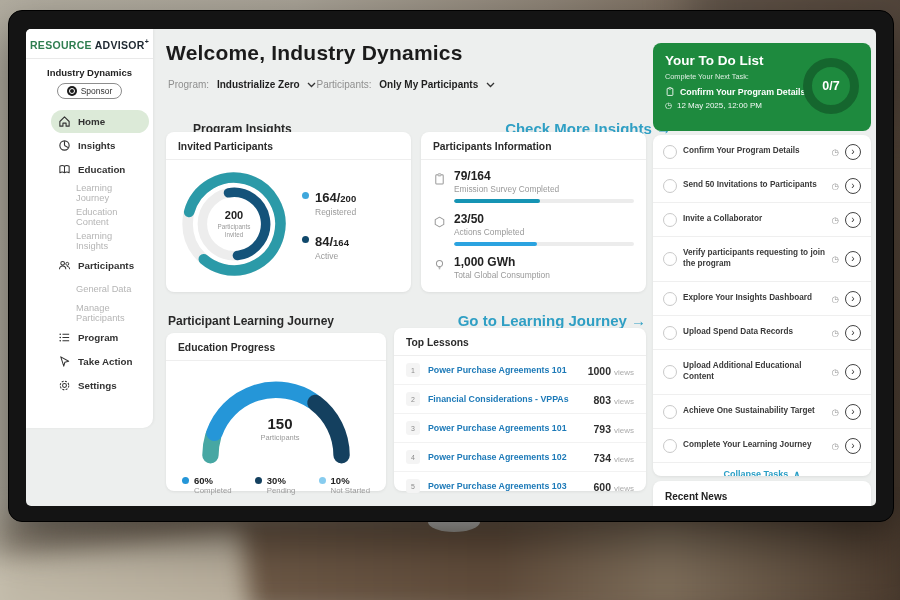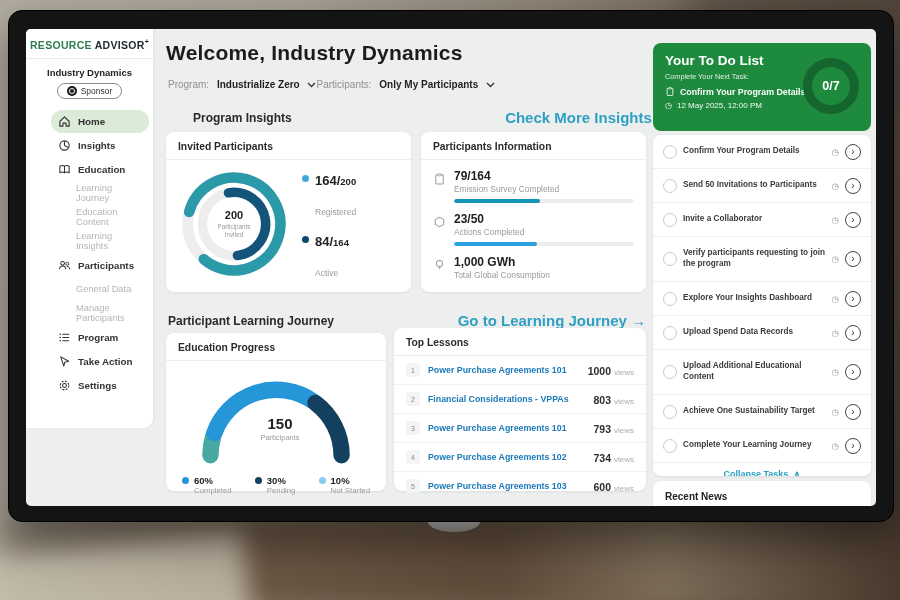--- a/index.html
+++ b/index.html
@@ -50,21 +50,21 @@
   .donut-wrap{display:flex;align-items:center;padding:6px 6px 0 10px;}
   .donut-box{position:relative;width:116px;height:116px;}
   .donut-center{position:absolute;inset:0;display:flex;flex-direction:column;align-items:center;justify-content:center;text-align:center;}
   .donut-center .v{font-size:11px;font-weight:bold;color:#222;}
   .donut-center .l{font-size:6.3px;color:#9a9a9a;width:48px;line-height:1.3;margin-top:2px;}
   .legend-col{margin-left:10px;display:flex;flex-direction:column;gap:15px;}
   .leg-item{display:flex;gap:6px;}
   .leg-dot{width:7px;height:7px;border-radius:50%;margin-top:4px;flex:0 0 auto;}
   .leg-big{font-size:13px;font-weight:bold;color:#222;}
   .leg-small{font-size:9.5px;font-weight:bold;color:#222;}
-  .leg-lab{font-size:8.5px;color:#9a9a9a;margin-top:18px;}
+  .leg-lab{font-size:8.5px;color:#9a9a9a;margin-top:1px;}
   
   .metric{display:flex;gap:8px;padding:9px 12px 0;}
   .metric svg{margin-top:3px;flex:0 0 auto;}
   .m-body{flex:1;}
   .m-val{font-size:12px;font-weight:bold;color:#222;}
   .m-lab{font-size:8.4px;color:#9a9a9a;margin-top:1px;}
   .bar-track{margin-top:5px;height:4px;border-radius:2px;background:#ececec;overflow:hidden;}
   .bar-fill{height:100%;border-radius:2px;}
   
   .gauge-box{position:relative;width:176px;height:96px;margin:10px auto 0;}
@@ -213,21 +213,21 @@
     </div>
     <div>
       <span class="f-label">Participants:</span>
       <span class="f-value">Only My Participants</span>
       <svg class="chev" width="9" height="6" viewBox="0 0 9 6">
             <path d="M1 1 L4.5 4.5 L8 1" fill="none" stroke="#333" stroke-width="1.3"></path>
           </svg>
     </div>
   </div>
 
-  <div class="sec-row" style="top:80px;padding-left:25px;">
+  <div class="sec-row" style="top:91px;padding-left:25px;">
     <span class="sec-title">Program Insights</span>
     <span class="sec-link"><span>Check More Insights</span> <span>→</span></span>
   </div>
 
   <div class="card" style="left:140px;top:103px;width:245px;height:160px;">
     <div class="card-title">Invited Participants</div>
     <div class="donut-wrap">
       <div class="donut-box">
         <svg width="116" height="116" viewBox="0 0 110 110">
           <circle cx="55" cy="55" r="44" fill="none" stroke="#ededed" stroke-width="10"></circle>

